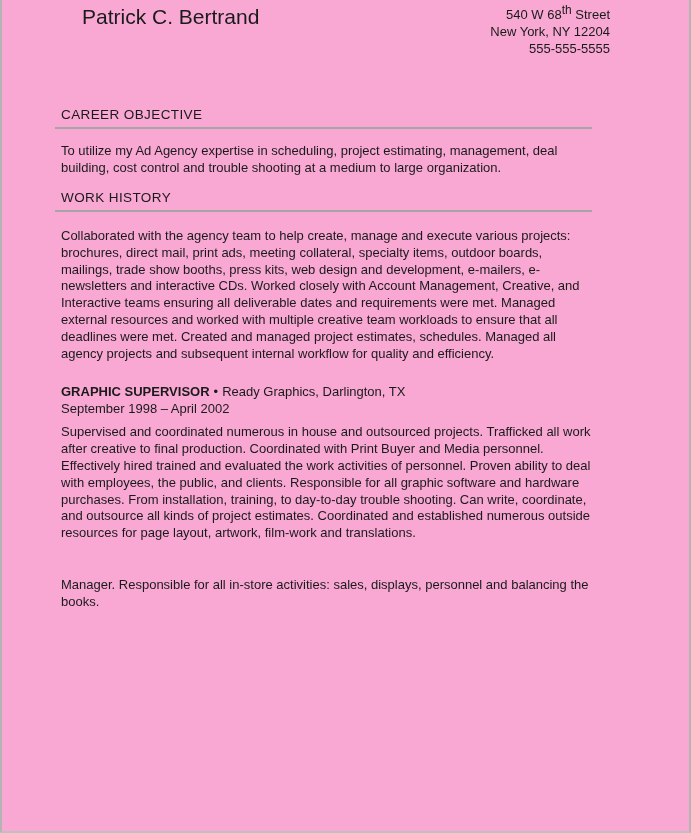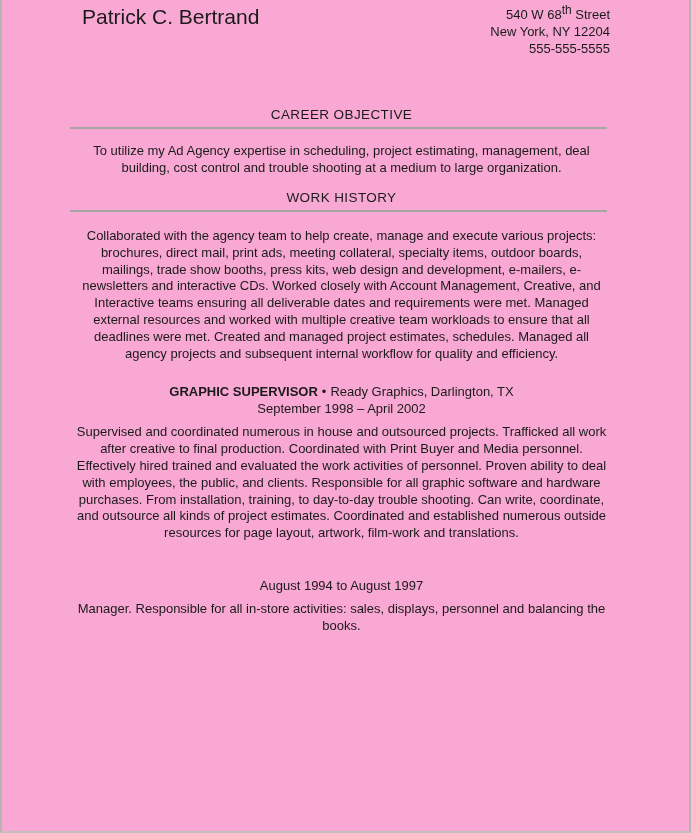--- a/index.html
+++ b/index.html
@@ -37,24 +37,23 @@
     line-height: 17px;
     margin-top: 1px;
   }
   .address-line { white-space: nowrap; }
   .street sup {
     font-size: 12px;
     line-height: 0;
     vertical-align: super;
   }
   .content {
-    margin-left: 68px;
+    margin-left: 53px;
     width: 537px;
     font-size: 13px;
-    text-align: center;
   }
   .section { margin: 0; }
   .section-heading {
     font-size: 13.5px;
     letter-spacing: 0.4px;
     line-height: 15px;
     padding: 0 0 5px 6px;
     border-bottom: 2px solid #a5a5a5;
   }
   .section-career { margin-top: 50px; }
@@ -109,19 +108,18 @@
         <p class="job-desc">Collaborated with the agency team to help create, manage and execute various projects: brochures, direct mail, print ads, meeting collateral, specialty items, outdoor boards, mailings, trade show booths, press kits, web design and development, e-mailers, e-newsletters and interactive CDs. Worked closely with Account Management, Creative, and Interactive teams ensuring all deliverable dates and requirements were met. Managed external resources and worked with multiple creative team workloads to ensure that all deadlines were met. Created and managed project estimates, schedules. Managed all agency projects and subsequent internal workflow for quality and efficiency.</p>
       </div>
 
       <div class="job job-2">
         <div class="job-title-line"><span class="job-title">GRAPHIC SUPERVISOR</span><span class="bullet">•</span><span>Ready Graphics, Darlington, TX</span></div>
         <div class="job-dates">September 1998 – April 2002</div>
         <p class="job-desc">Supervised and coordinated numerous in house and outsourced projects. Trafficked all work after creative to final production. Coordinated with Print Buyer and Media personnel. Effectively hired trained and evaluated the work activities of personnel. Proven ability to deal with employees, the public, and clients. Responsible for all graphic software and hardware purchases. From installation, training, to day-to-day trouble shooting. Can write, coordinate, and outsource all kinds of project estimates. Coordinated and established numerous outside resources for page layout, artwork, film-work and translations.</p>
       </div>
 
       <div class="job job-3">
-        <div class="job-dates">August 1994 to August 1997</div>
         <p class="job-desc">Manager. Responsible for all in-store activities: sales, displays, personnel and balancing the books.</p>
       </div>
 
     </div>
   </div>
 </div>
 
 </body></html>

